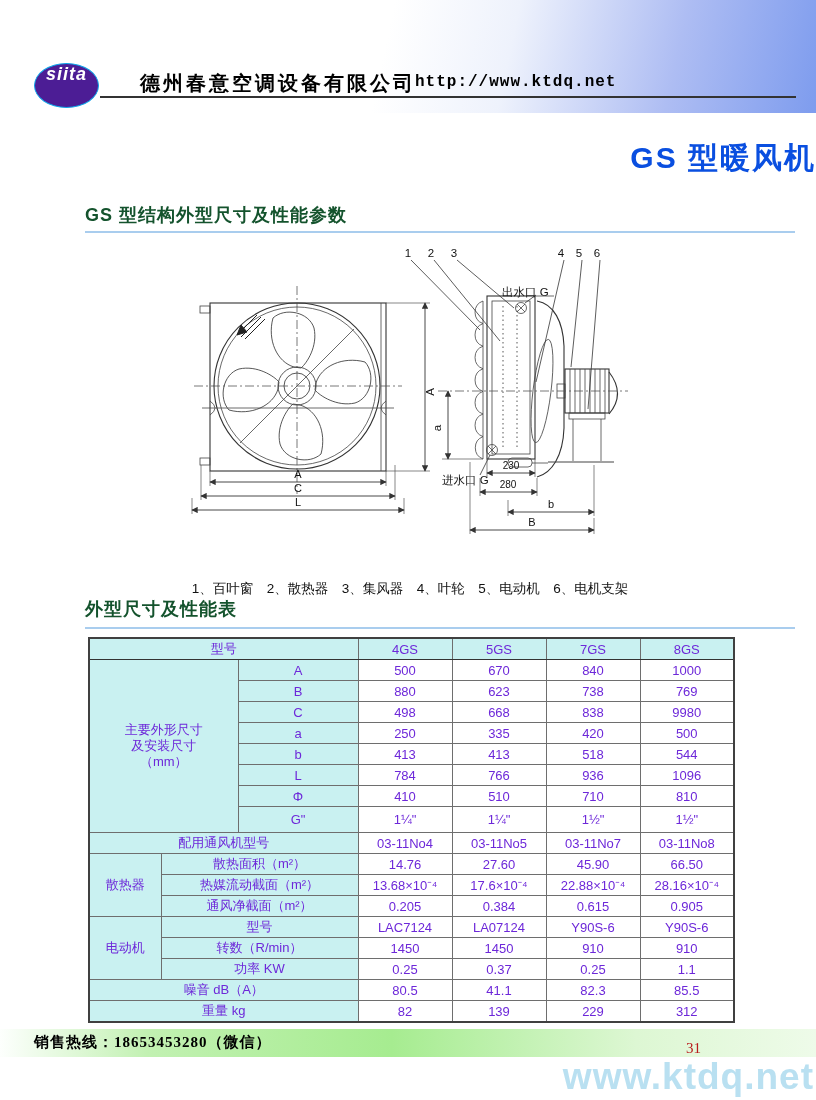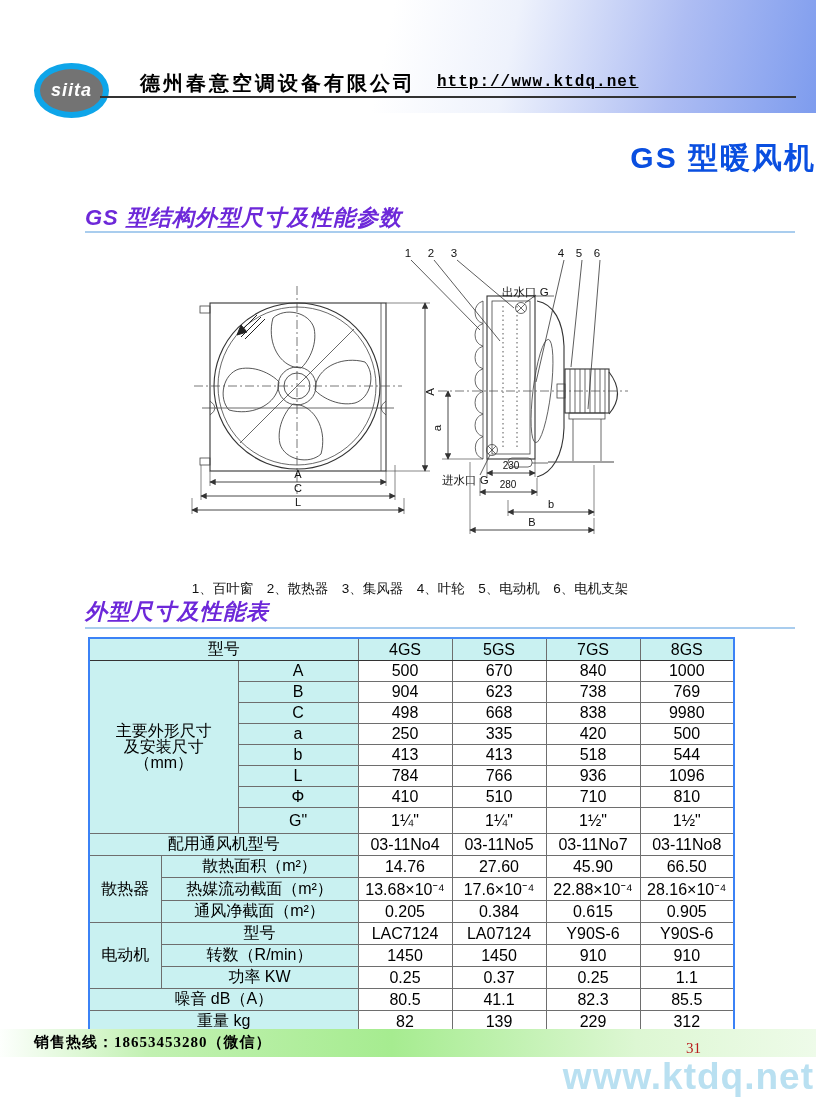--- a/index.html
+++ b/index.html
@@ -4,33 +4,33 @@
 <style>
   html,body{margin:0;padding:0;}
   body{width:816px;height:1100px;position:relative;background:#ffffff;
        font-family:"Liberation Sans",sans-serif;overflow:hidden;color:#111;}
   .abs{position:absolute;}
 
   
   .top-grad{left:0;top:0;width:816px;height:113px;
     background:linear-gradient(102deg,#ffffff 47%,#eef2fc 62%,#aebdf3 82%,#7e9cee 100%);}
   .logo{left:34px;top:63px;width:63px;height:43px;border-radius:50%;
-    background:#737373;border:6px solid #0ea5e9;display:flex;align-items:center;justify-content:center;}
+    background:#4c1d95;border:1px solid #0ea5e9;display:flex;justify-content:center;}
   .logo span{color:#fff;font-size:18px;font-weight:bold;font-style:italic;letter-spacing:1px;
     font-family:"Liberation Sans",sans-serif;}
   .company{left:140px;top:70px;font-family:"Liberation Serif",serif;font-weight:bold;
     font-size:20px;letter-spacing:3px;color:#000;}
-  .url{left:437px;top:73px;font-family:"Liberation Mono",monospace;font-weight:bold;
-    font-size:16px;letter-spacing:1px;color:#000;text-decoration:underline;}
+  .url{left:415px;top:73px;font-family:"Liberation Mono",monospace;font-weight:bold;
+    font-size:16px;letter-spacing:1px;color:#000;}
   .hdr-line{left:100px;top:96px;width:696px;height:1.5px;background:#333;}
 
   
   .doc-title{left:0;top:138px;width:816px;text-align:right;font-size:30px;font-weight:bold;
     color:#0a4fe0;letter-spacing:2px;}
-  .sec-h{font-size:22px;font-weight:bold;color:#6d28d9;letter-spacing:1px;font-style:italic;}
+  .sec-h{font-size:18px;font-weight:bold;color:#14532d;letter-spacing:1px;}
   .sec-h1{left:85px;top:203px;}
   .sec-h2{left:85px;top:597px;}
   .sec-ul{width:710px;height:2px;background:#a9cdee;}
   .sec-ul1{left:85px;top:231px;}
   .sec-ul2{left:85px;top:627px;}
 
   
   .diagram{left:180px;top:246px;width:630px;height:300px;}
   .caption{left:140px;top:552px;width:540px;text-align:center;font-size:13.5px;color:#111;margin-top:28px;}
   svg .o{stroke:#333;fill:none;stroke-width:1.1;}
@@ -39,22 +39,22 @@
   svg .dot{stroke:#444;stroke-width:.9;stroke-dasharray:1.5 3;}
   svg .xl{stroke:#555;stroke-width:.7;}
   svg .dl{stroke:#333;stroke-width:.9;marker-start:url(#ar);marker-end:url(#ar);}
   svg .ld{stroke:#333;stroke-width:.8;}
   svg text{font-family:"Liberation Sans",sans-serif;font-size:11px;fill:#111;}
   svg text.co{font-size:11.5px;}
   svg text.zh{font-size:11.5px;}
 
   
   .spec{left:88px;top:637px;}
-  table{border-collapse:collapse;table-layout:fixed;width:645px;font-size:16px;color:#000000;
-    border:2px solid #3b82f6;}
+  table{border-collapse:collapse;table-layout:fixed;width:645px;font-size:13px;color:#6d28d9;
+    border:2px solid #404040;}
   td{border:1px solid #6e6e6e;height:20px;text-align:center;padding:0 2px;background:#fff;
     overflow:hidden;white-space:nowrap;}
   td.lbl{background:#c9f1f1;}
   tr.hdr td{background:#c9f1f1;border-bottom:1.5px solid #333;}
   tr.tall td{height:25px;}
   td .gl{line-height:16px;}
 
   
   .foot-band{left:0;top:1029px;width:816px;height:28px;
     background:linear-gradient(90deg,#fdfffd 0%,#c2f1b2 18%,#a6ec90 48%,#ddf7d3 78%,#eefbe9 100%);}
@@ -273,21 +273,21 @@
       <div class="gl">（mm）</div>
     </td>
     <td class="lbl">A</td>
     <td>500</td>
     <td>670</td>
     <td>840</td>
     <td>1000</td>
   </tr>
   <tr>
     <td class="lbl">B</td>
-    <td>904</td>
+    <td>880</td>
     <td>623</td>
     <td>738</td>
     <td>769</td>
   </tr>
   <tr>
     <td class="lbl">C</td>
     <td>498</td>
     <td>668</td>
     <td>838</td>
     <td>9980</td>

